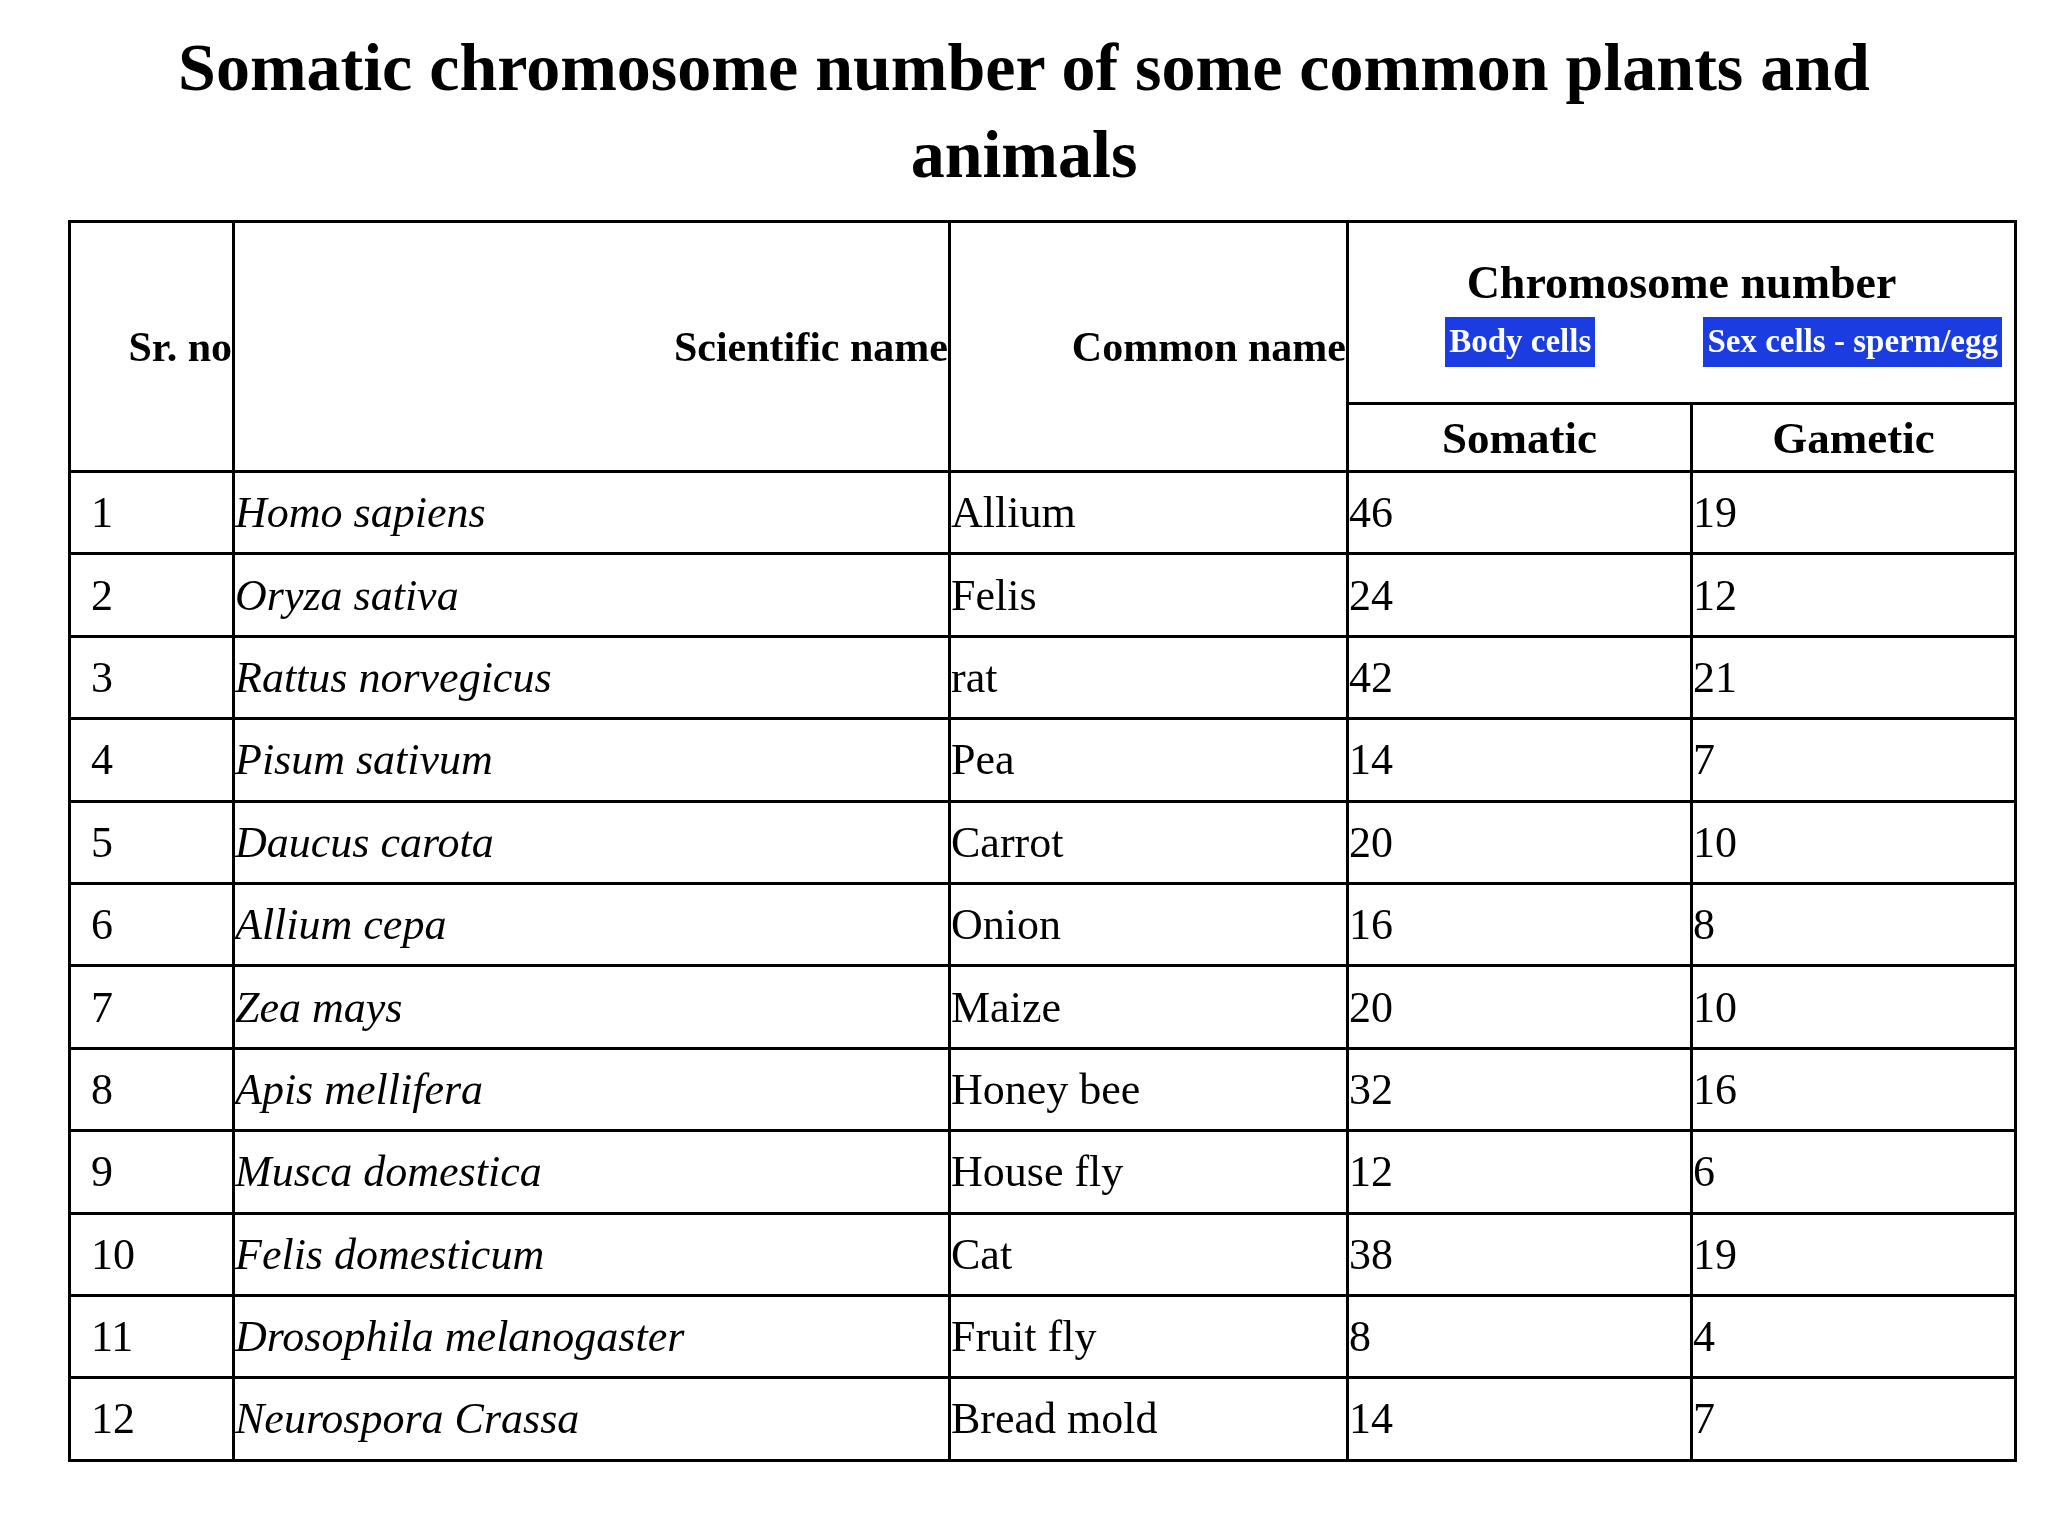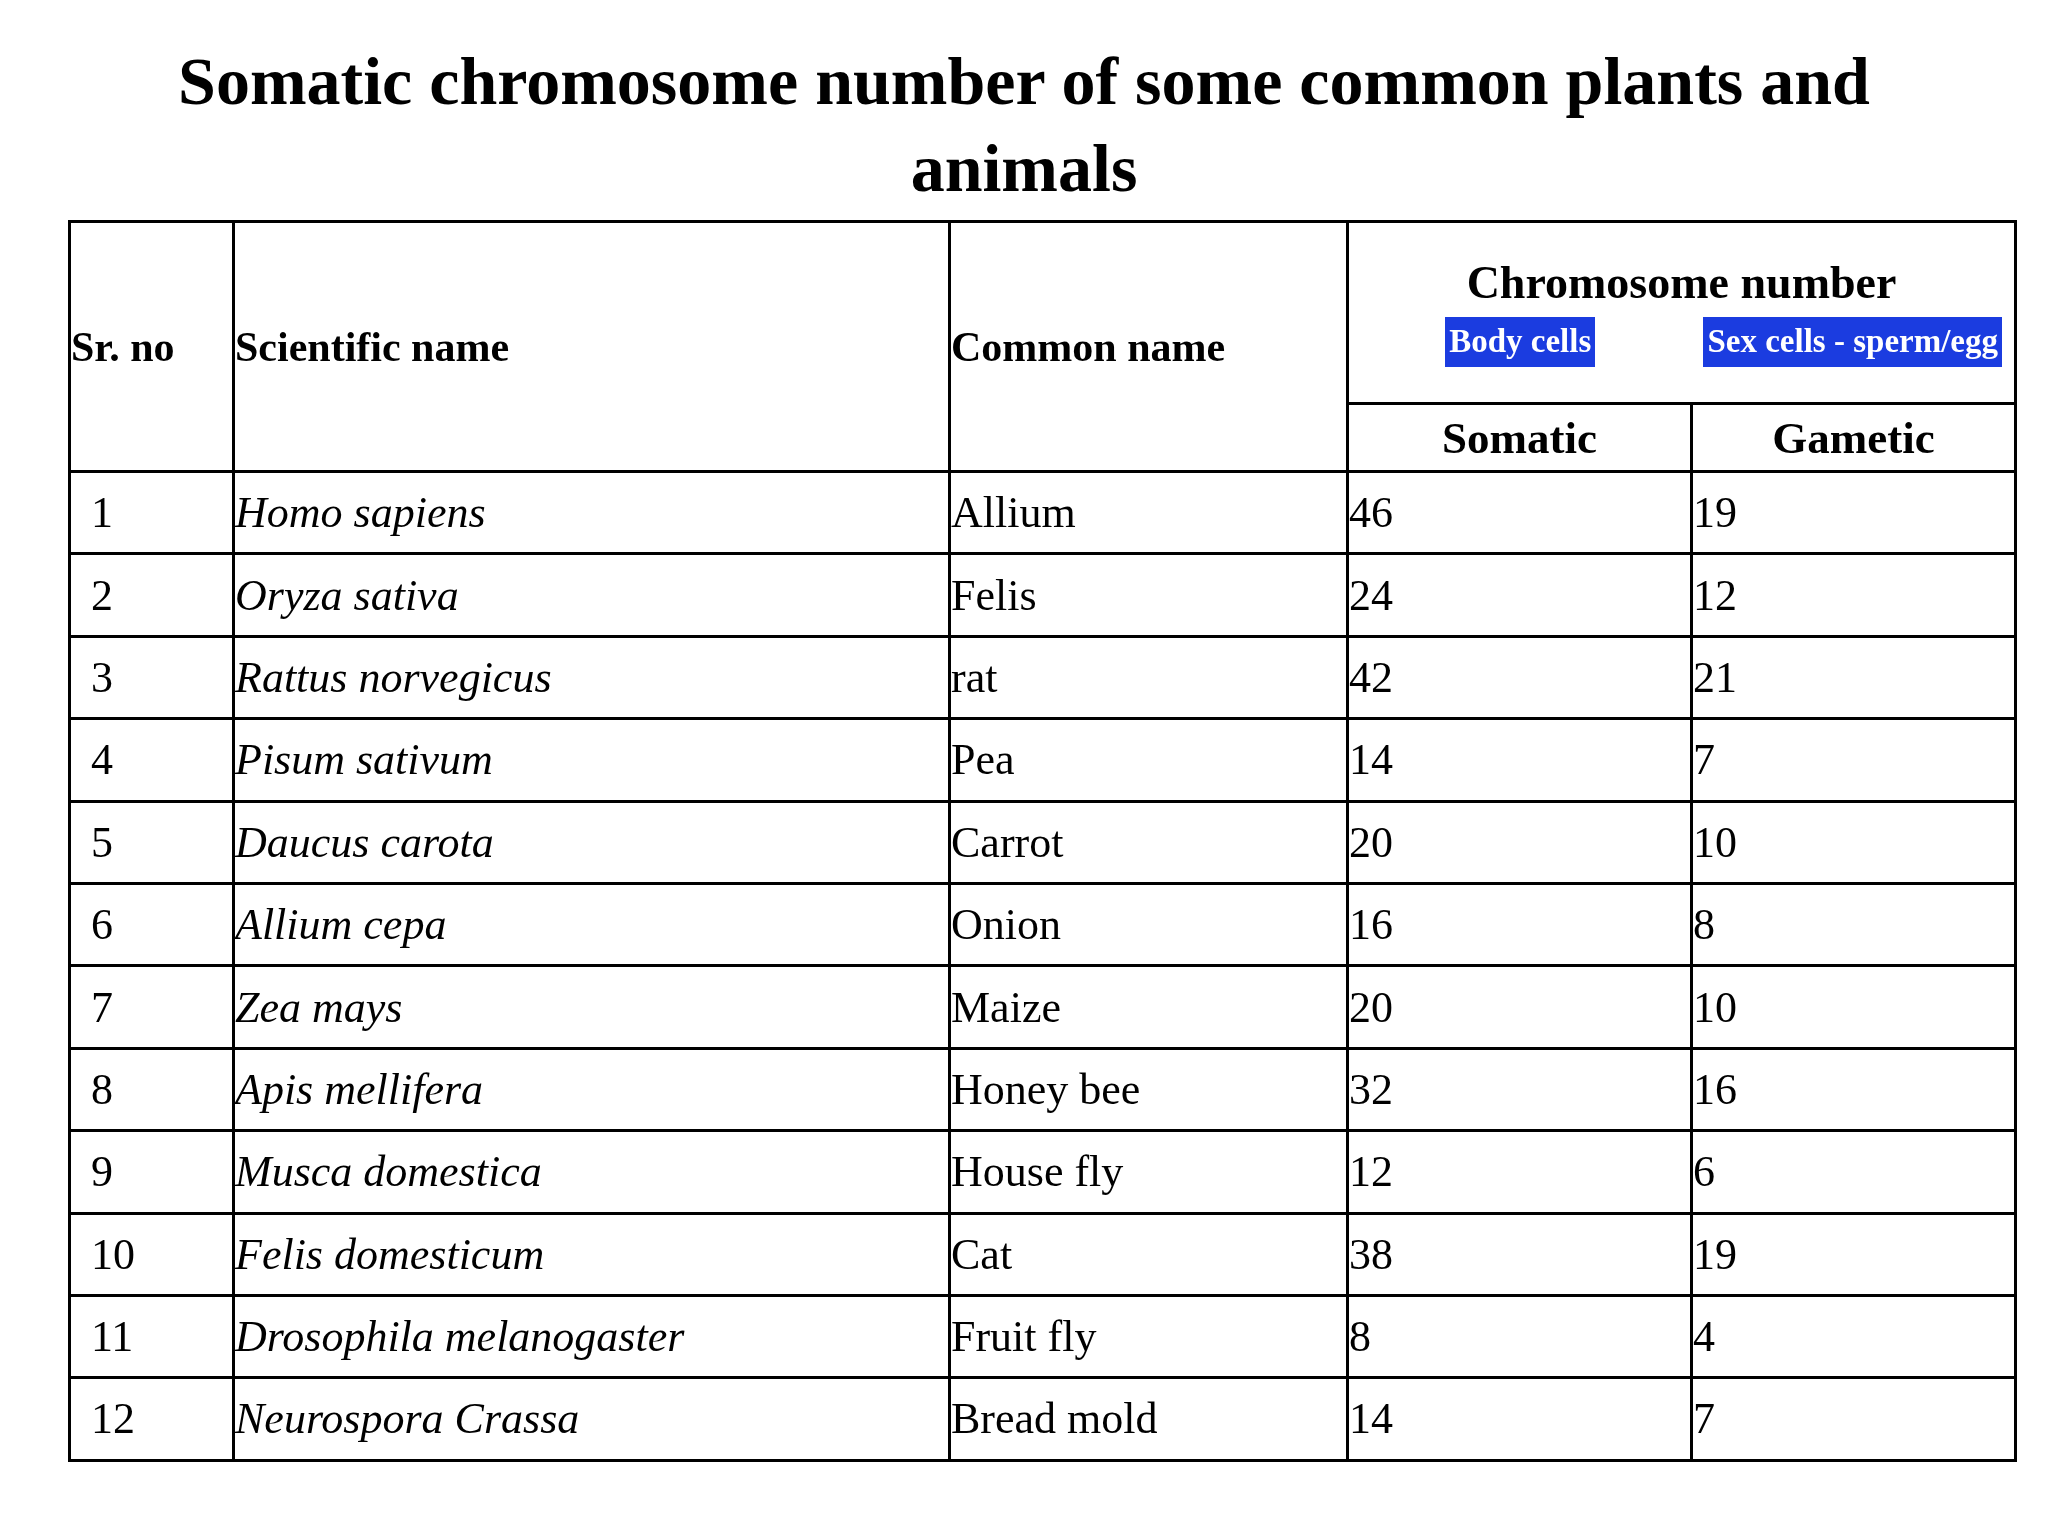--- a/index.html
+++ b/index.html
@@ -11,21 +11,21 @@
     position: relative;
     width: 2048px;
     height: 1536px;
     background: var(--page-bg, #ffffff);
     color: var(--text-color, #000000);
     font-family: "Liberation Serif", "DejaVu Serif", serif;
     overflow: hidden;
   }
   .title {
     position: absolute;
-    top: 38px;
+    top: 24px;
     left: 0;
     width: 100%;
     margin: 0;
     text-align: center;
     font-weight: bold;
     font-size: 68px;
     line-height: 1.28;
   }
   .title-inner {
     display: inline-block;
@@ -45,21 +45,21 @@
     padding: 0;
     overflow: hidden;
   }
   tr.header-row { height: 182px; }
   tr.subheader-row { height: 68px; }
   tbody tr { height: 82.4px; }
 
   th.hdr {
     font-weight: bold;
     font-size: 42px;
-    text-align: left;
+    text-align: right;
     vertical-align: middle;
   }
   th.group-cell { vertical-align: middle; }
   .group-title {
     font-weight: bold;
     font-size: 46px;
     text-align: center;
     line-height: 1.1;
   }
   .hl-row {

